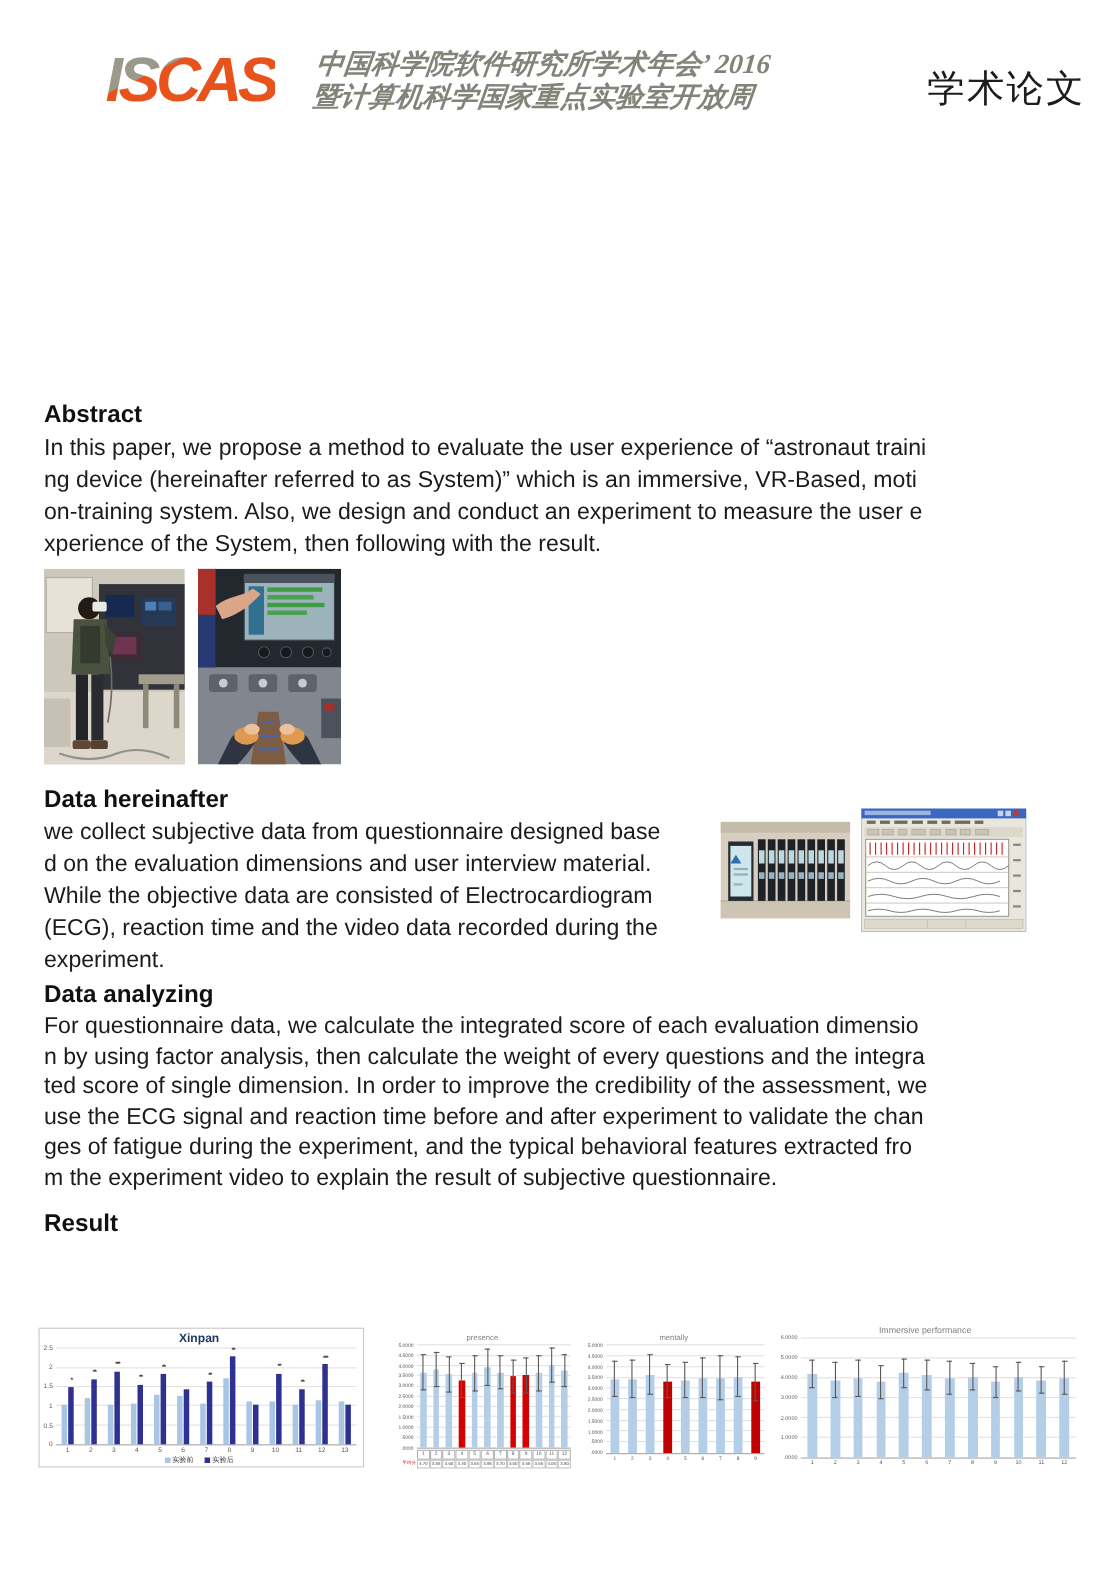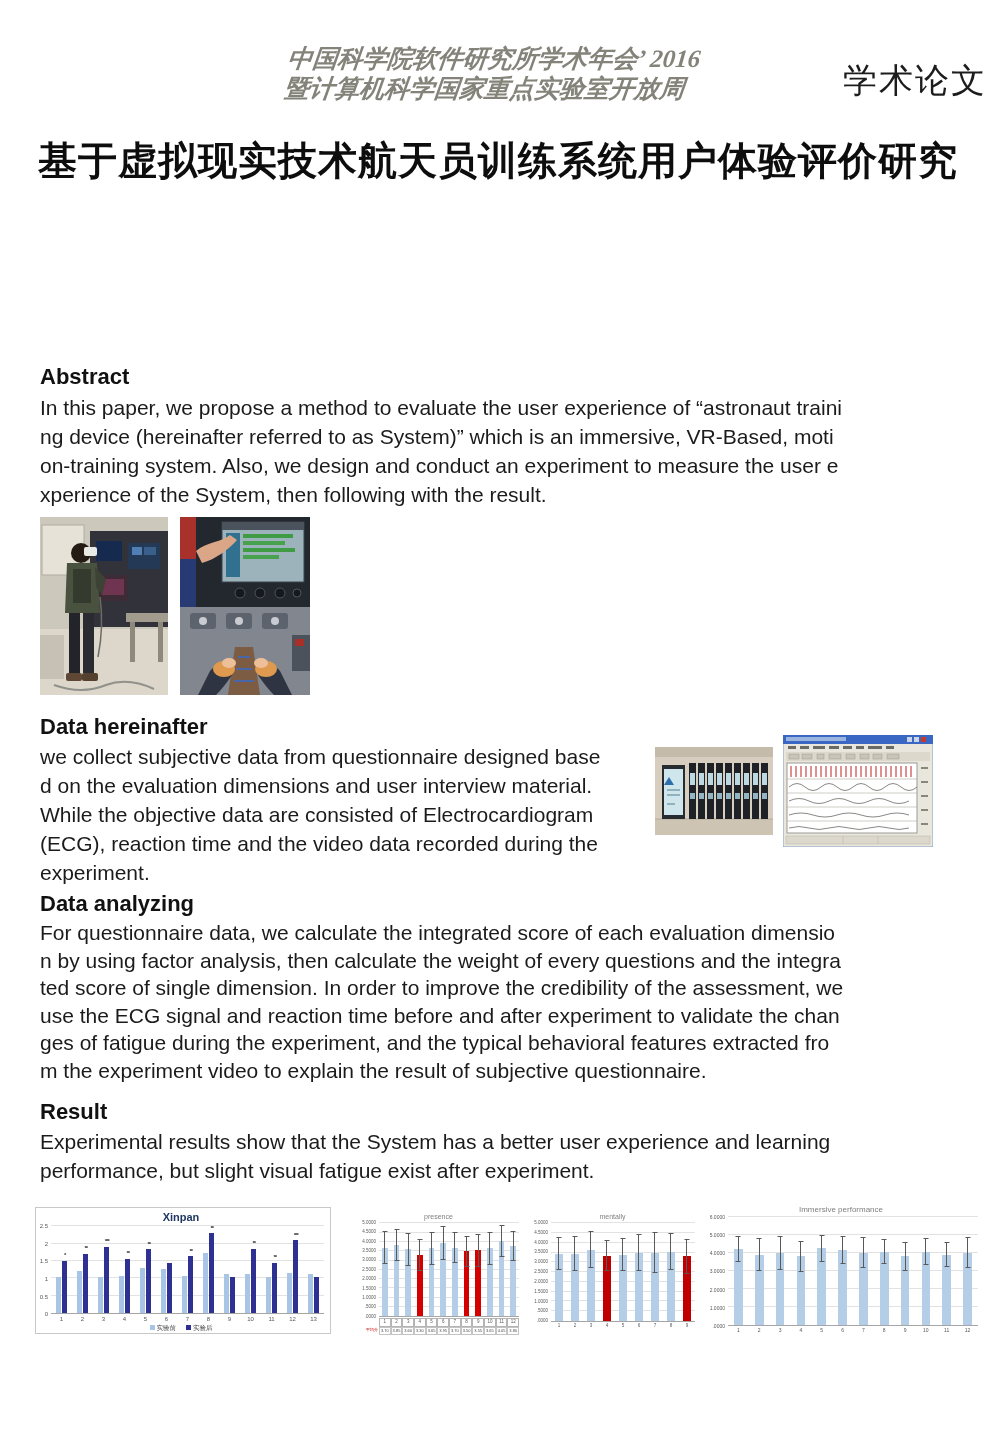--- a/index.html
+++ b/index.html
@@ -90,25 +90,25 @@
   .c-legend { grid-row:5; grid-column:1/3; display:flex; justify-content:center; align-items:center; gap:10px; margin-top:1px; }
   .litem { display:flex; align-items:center; gap:2px; }
   .lswatch { width:5px; height:5px; display:inline-block; }
   .ltext { font-size:6.5px; color:#404040; line-height:1; }
 </style>
 </head>
 <body>
 
 <div class="page">
 
+  <div class="logo">ISCAS</div>
   <div class="banner">中国科学院软件研究所学术年会’ 2016
 暨计算机科学国家重点实验室开放周</div>
   <div class="doc-type">学术论文</div>
 
-  <div class="page-title">基于虚拟现实技术航天员训练系统用户体验评价研究</div>
 
   <div class="h2" style="left:40px; top:364px;">Abstract</div>
   <div class="body-text" style="left:40px; top:393px; width:945px;">In this paper, we propose a method to evaluate the user experience of “astronaut traini
 ng device (hereinafter referred to as System)” which is an immersive, VR-Based, moti
 on-training system. Also, we design and conduct an experiment to measure the user e
 xperience of the System, then following with the result.</div>
 
   <svg class="fig" style="left:40px; top:517px;" width="128" height="178" viewBox="0 0 128 178">
     <rect width="128" height="178" fill="#cdc8bc"></rect>
     <rect y="112" width="128" height="66" fill="#dcd7ca"></rect>
@@ -283,22 +283,20 @@
 
   <div class="h2" style="left:40px; top:891px;">Data analyzing</div>
   <div class="body-text" style="left:40px; top:919px; width:945px; line-height:27.5px;">For questionnaire data, we calculate the integrated score of each evaluation dimensio
 n by using factor analysis, then calculate the weight of every questions and the integra
 ted score of single dimension. In order to improve the credibility of the assessment, we
 use the ECG signal and reaction time before and after experiment to validate the chan
 ges of fatigue during the experiment, and the typical behavioral features extracted fro
 m the experiment video to explain the result of subjective questionnaire.</div>
 
   <div class="h2" style="left:40px; top:1099px;">Result</div>
-  <div class="body-text" style="left:40px; top:1127px; width:945px;">Experimental results show that the System has a better user experience and learning
-performance, but slight visual fatigue exist after experiment.</div>
 
   <div class="chart" id="chart0" data-multi="1">
       <div class="c-title" style="color: rgb(31, 56, 100);">Xinpan</div>
       <div class="c-yaxis">
         <div class="ytick" style="bottom: 0%;">0</div>
         <div class="ytick" style="bottom: 20%;">0.5</div>
         <div class="ytick" style="bottom: 40%;">1</div>
         <div class="ytick" style="bottom: 60%;">1.5</div>
         <div class="ytick" style="bottom: 80%;">2</div>
         <div class="ytick" style="bottom: 100%;">2.5</div>

